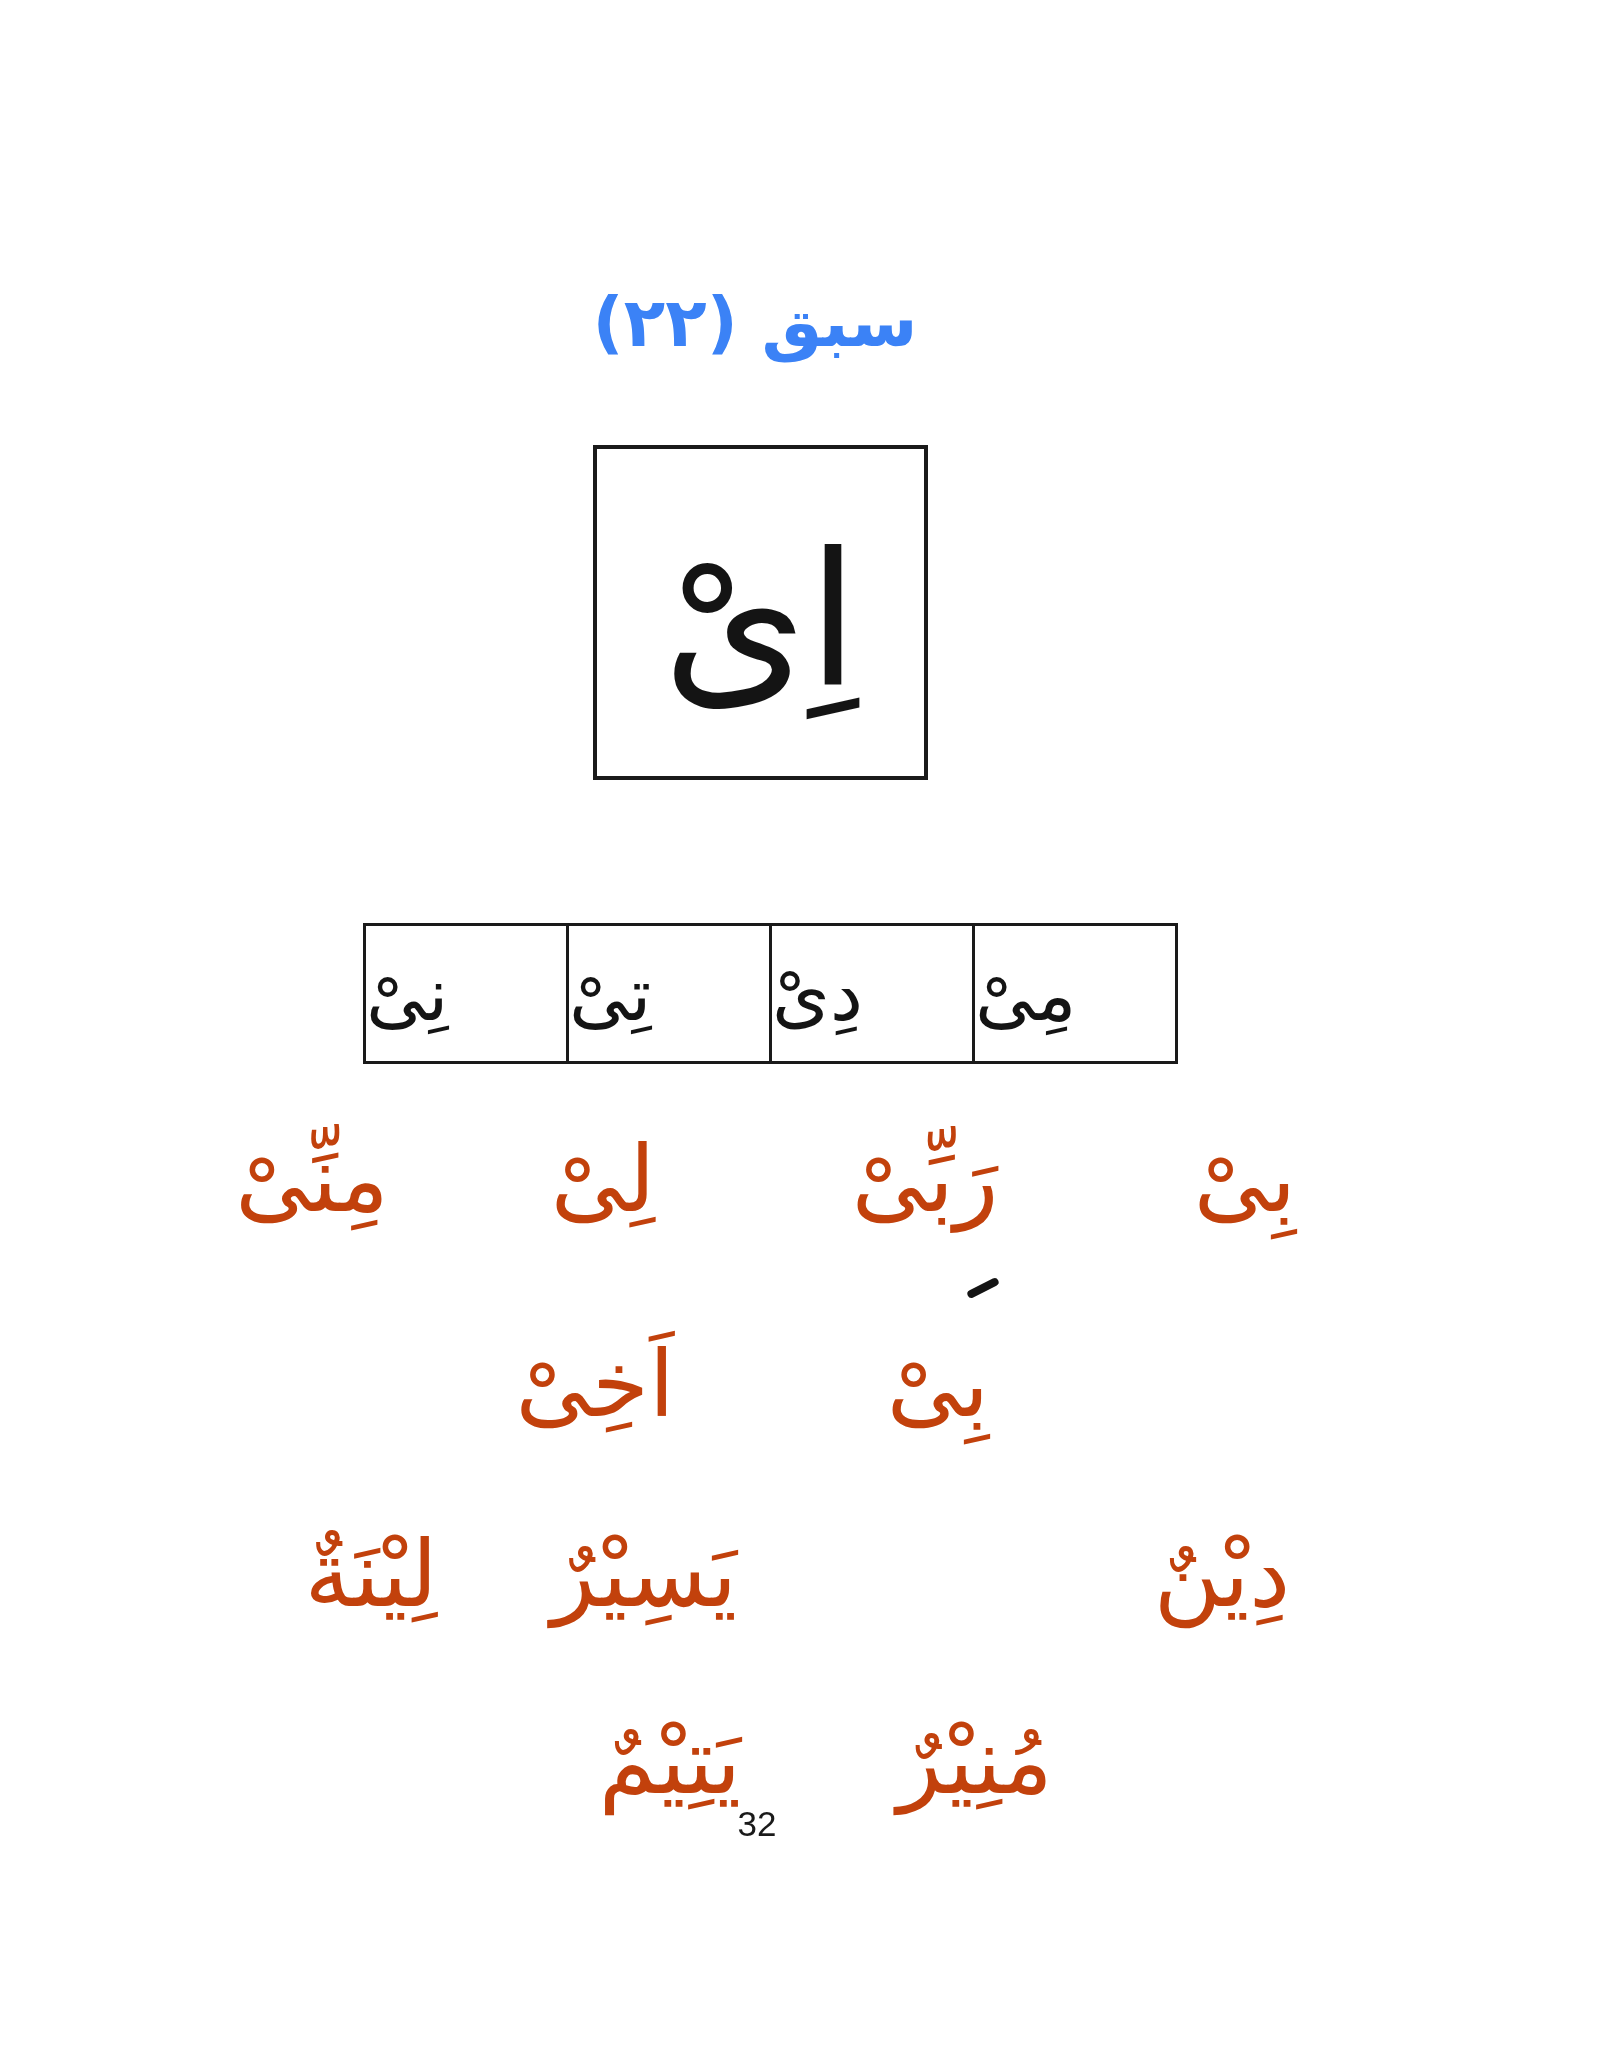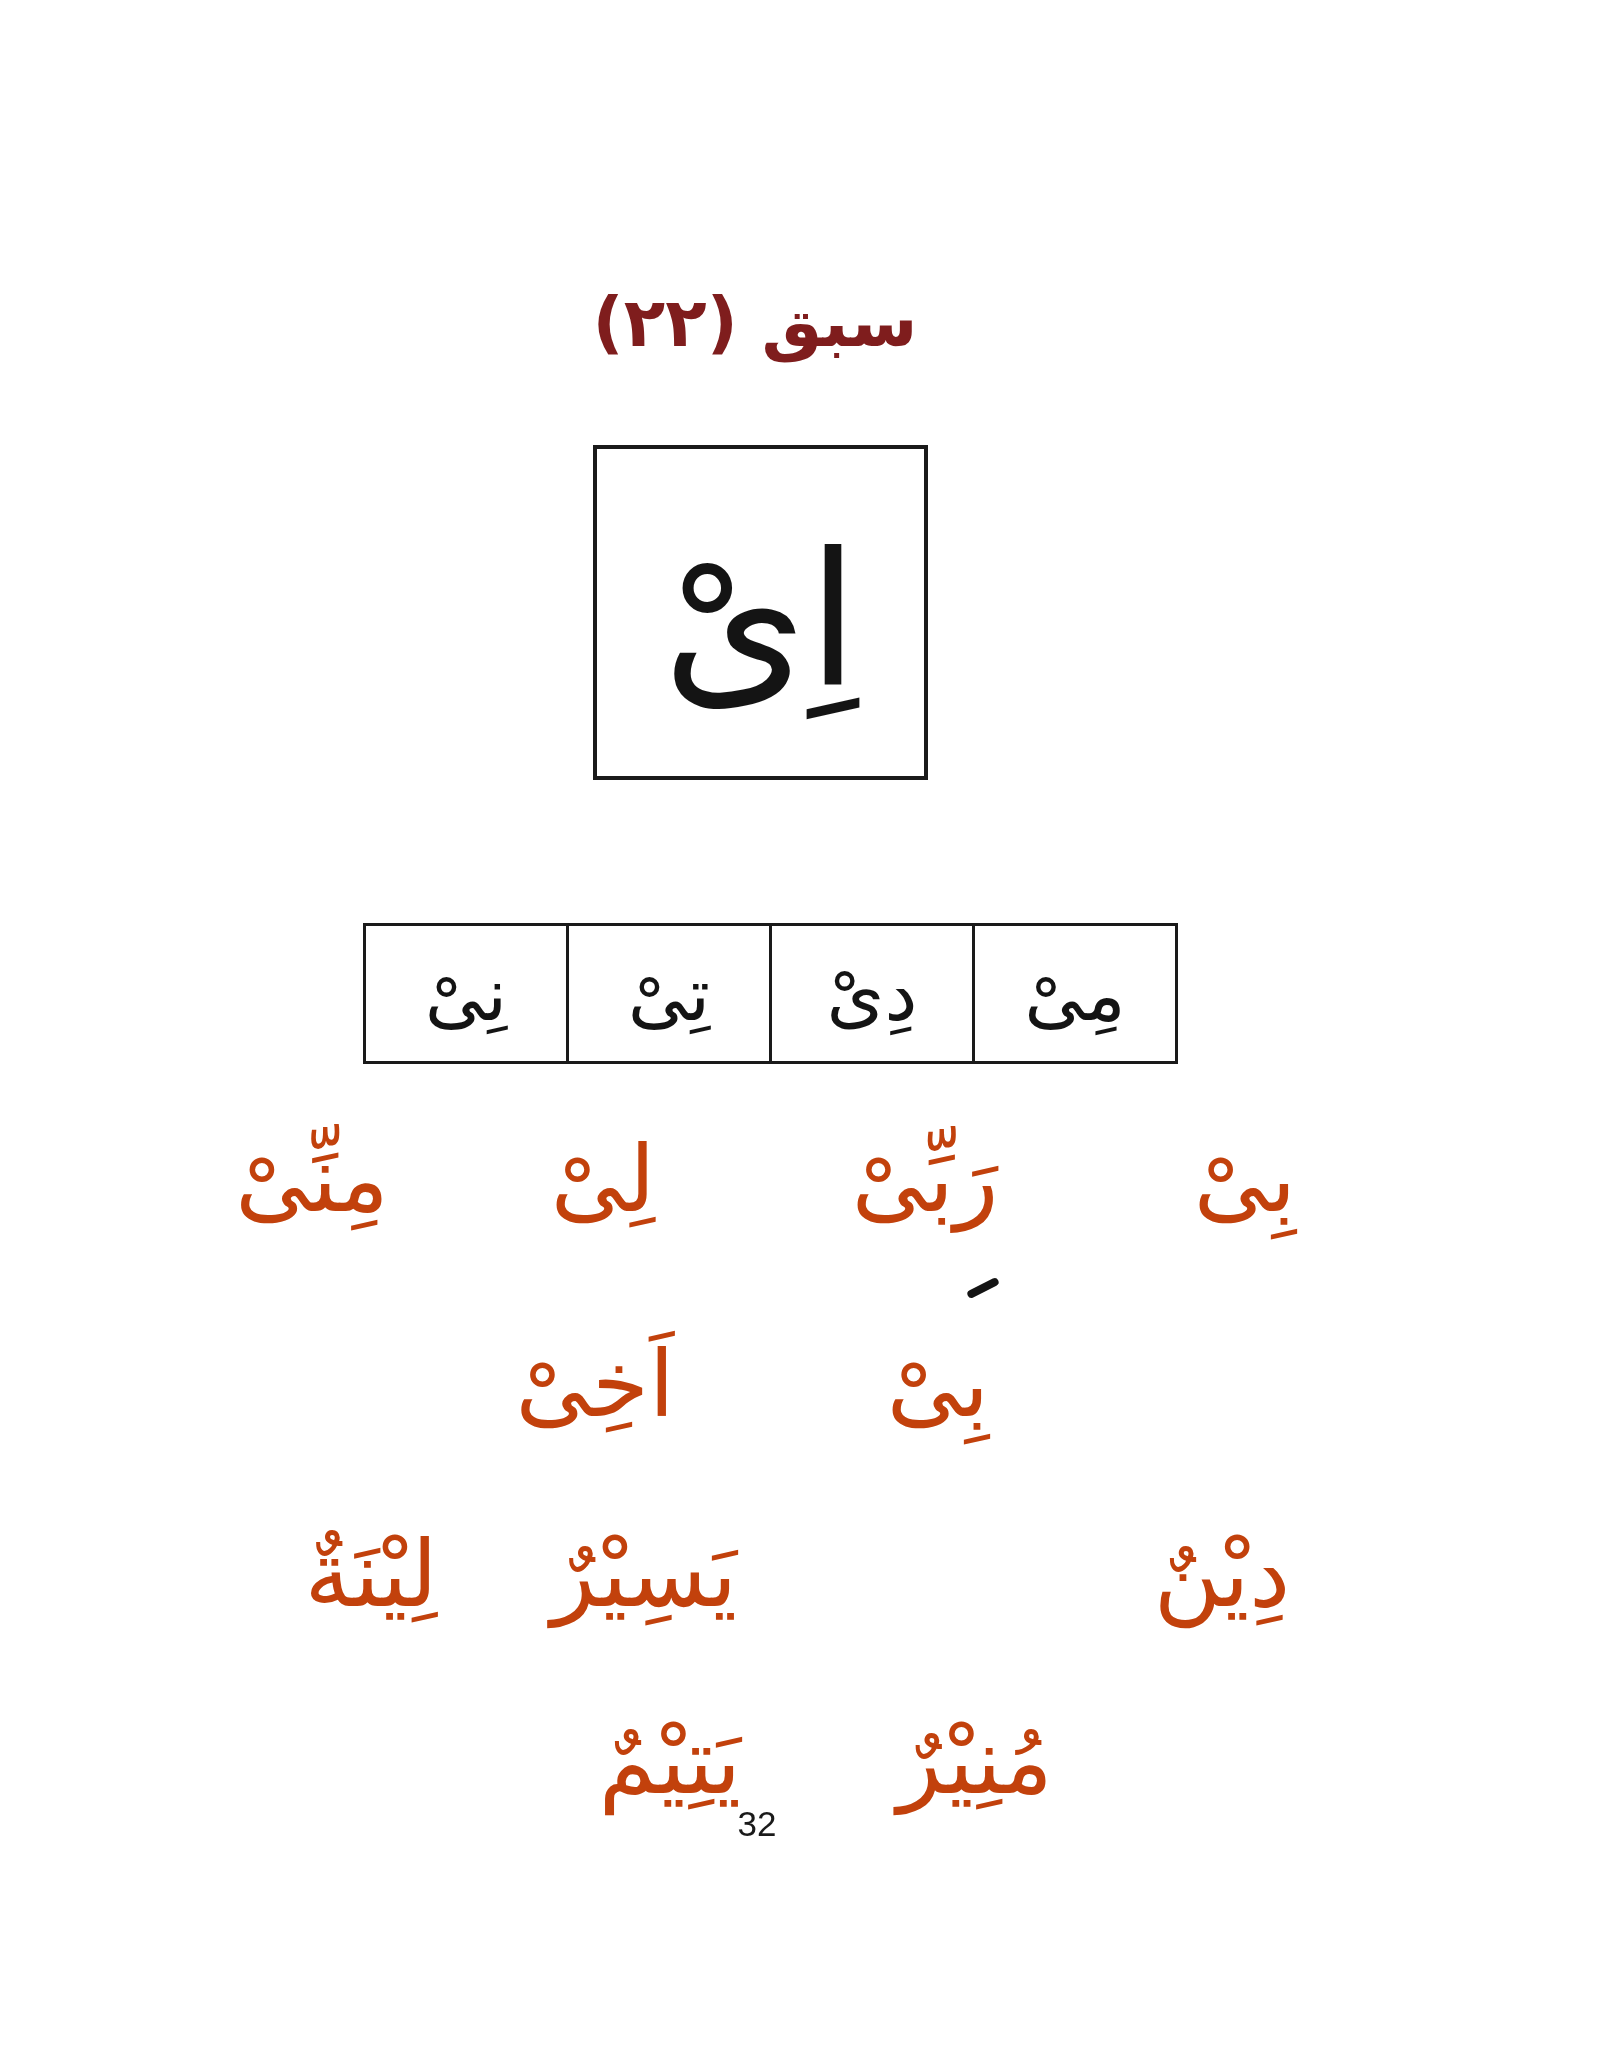--- a/index.html
+++ b/index.html
@@ -19,21 +19,21 @@
   .title {
     position: absolute;
     left: 755px;
     top: 272px;
     transform: translateX(-50%);
     margin: 0;
     font-size: 68px;
     font-weight: 700;
     line-height: 1.5;
     white-space: nowrap;
-    color: #7f1d1d;
+    color: #3b82f6;
     font-family: "DejaVu Sans", sans-serif;
   }
   .focus-box {
     position: absolute;
     left: 593px;
     top: 445px;
     width: 335px;
     height: 335px;
     box-sizing: border-box;
     border: 4px solid #1a1a1a;
@@ -55,21 +55,21 @@
     height: 141px;
     box-sizing: border-box;
     border: 3px solid #1a1a1a;
     display: flex;
     flex-direction: row;
   }
   .letter-cell {
     flex: 1 1 0;
     display: flex;
     align-items: center;
-    justify-content: center;
+    justify-content: flex-end;
     border-left: 3px solid #1a1a1a;
     overflow: visible;
   }
   .letter-cell:last-child {
     border-left: none;
   }
   .letter-cell span {
     font-size: 74px;
     line-height: 1;
     white-space: nowrap;

